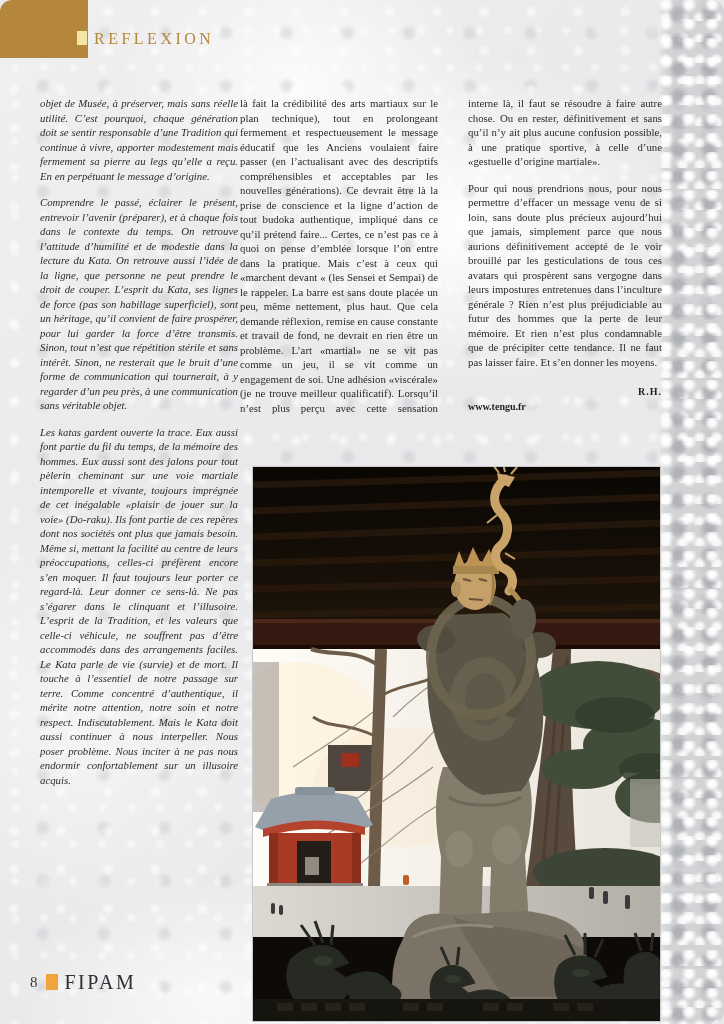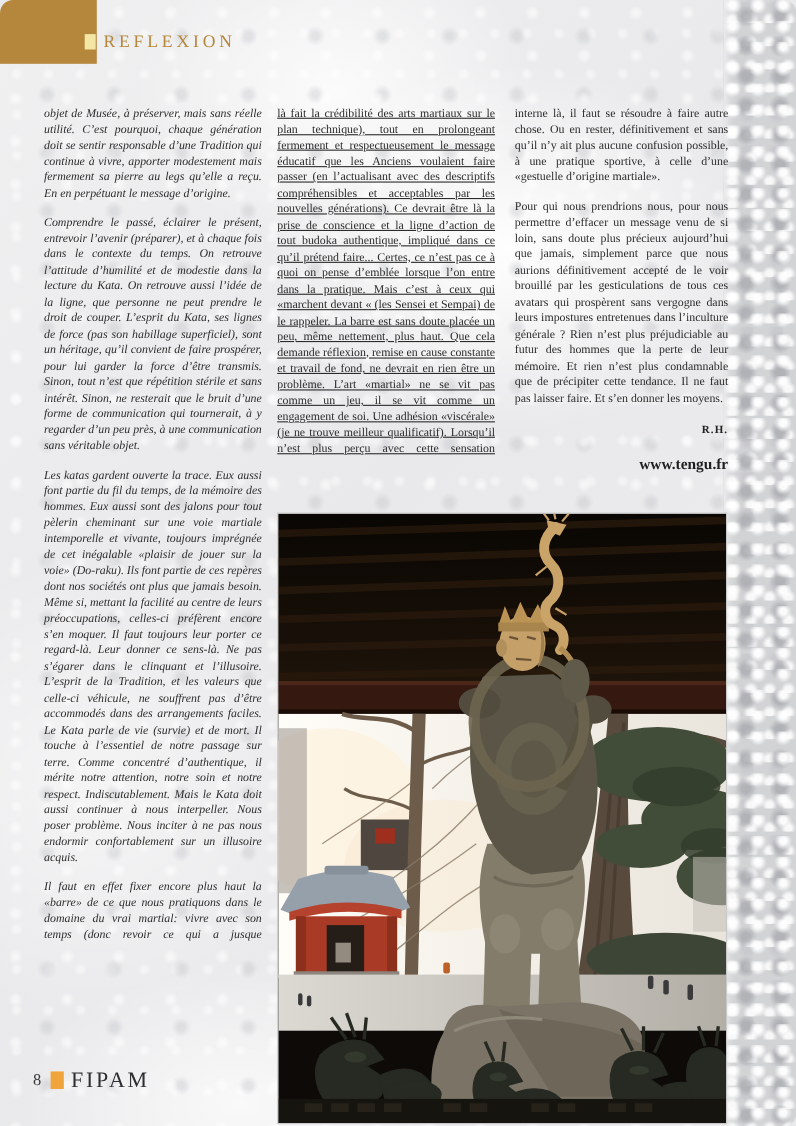--- a/index.html
+++ b/index.html
@@ -51,28 +51,28 @@
     font-size:16px;letter-spacing:3.5px;color:#b5873c;font-weight:400;
   }
   .col{
     position:absolute;top:96px;
     font-size:10.8px;line-height:14.5px;color:#2b2b2b;
     text-align:justify;
   }
   .col p{margin:0 0 12px 0;}
   .col p.cont{text-align-last:justify;}
   #col1{left:40px;width:198px;font-style:italic;}
-  #col2{left:252px;width:198px;text-decoration:underline;}
+  #col2{left:240px;width:198px;}
   #col3{left:468px;width:194px;}
   .sig{
     text-align:right;font-weight:bold;font-size:10px;letter-spacing:1px;
     color:#222;margin-top:16px;
   }
   .site{
-    text-align:right;font-weight:bold;font-size:14px;color:#1e1e1e;margin-top:16px;
+    font-weight:bold;font-size:10px;color:#1e1e1e;margin-top:0;
   }
   .photo{
     position:absolute;left:253px;top:467px;width:407px;height:554px;
     outline:1px solid #c9c9c9;background:#0d0a07;
   }
   .photo svg{display:block;}
   .footer{
     position:absolute;left:30px;top:971px;height:22px;display:flex;align-items:center;
   }
   .page-number{font-size:15px;color:#3a3a3a;}
@@ -87,21 +87,20 @@
   <div class="texture-right"></div>
 
   <div class="header-block"></div>
   <div class="header-accent"></div>
   <div class="section-title">REFLEXION</div>
 
   <div class="col" id="col1">
     <p>objet de Musée, à préserver, mais sans réelle utilité. C’est pourquoi, chaque génération doit se sentir responsable d’une Tradition qui continue à vivre, apporter modestement mais fermement sa pierre au legs qu’elle a reçu. En en perpétuant le message d’origine.</p>
     <p>Comprendre le passé, éclairer le présent, entrevoir l’avenir (préparer), et à chaque fois dans le contexte du temps. On retrouve l’attitude d’humilité et de modestie dans la lecture du Kata. On retrouve aussi l’idée de la ligne, que personne ne peut prendre le droit de couper. L’esprit du Kata, ses lignes de force (pas son habillage superficiel), sont un héritage, qu’il convient de faire prospérer, pour lui garder la force d’être transmis. Sinon, tout n’est que répétition stérile et sans intérêt. Sinon, ne resterait que le bruit d’une forme de communication qui tournerait, à y regarder d’un peu près, à une communication sans véritable objet.</p>
     <p>Les katas gardent ouverte la trace. Eux aussi font partie du fil du temps, de la mémoire des hommes. Eux aussi sont des jalons pour tout pèlerin cheminant sur une voie martiale intemporelle et vivante, toujours imprégnée de cet inégalable «plaisir de jouer sur la voie» (Do-raku). Ils font partie de ces repères dont nos sociétés ont plus que jamais besoin. Même si, mettant la facilité au centre de leurs préoccupations, celles-ci préfèrent encore s’en moquer. Il faut toujours leur porter ce regard-là. Leur donner ce sens-là. Ne pas s’égarer dans le clinquant et l’illusoire. L’esprit de la Tradition, et les valeurs que celle-ci véhicule, ne souffrent pas d’être accommodés dans des arrangements faciles. Le Kata parle de vie (survie) et de mort. Il touche à l’essentiel de notre passage sur terre. Comme concentré d’authentique, il mérite notre attention, notre soin et notre respect. Indiscutablement. Mais le Kata doit aussi continuer à nous interpeller. Nous poser problème. Nous inciter à ne pas nous endormir confortablement sur un illusoire acquis.</p>
-    <p class="cont">Il faut en effet fixer encore plus haut la «barre» de ce que nous pratiquons dans le domaine du vrai martial: vivre avec son temps (donc revoir ce qui a jusque</p>
   </div>
 
   <div class="col" id="col2">
     <p class="cont">là fait la crédibilité des arts martiaux sur le plan technique), tout en prolongeant fermement et respectueusement le message éducatif que les Anciens voulaient faire passer (en l’actualisant avec des descriptifs compréhensibles et acceptables par les nouvelles générations). Ce devrait être là la prise de conscience et la ligne d’action de tout budoka authentique, impliqué dans ce qu’il prétend faire... Certes, ce n’est pas ce à quoi on pense d’emblée lorsque l’on entre dans la pratique. Mais c’est à ceux qui «marchent devant « (les Sensei et Sempai) de le rappeler. La barre est sans doute placée un peu, même nettement, plus haut. Que cela demande réflexion, remise en cause constante et travail de fond, ne devrait en rien être un problème. L’art «martial» ne se vit pas comme un jeu, il se vit comme un engagement de soi. Une adhésion «viscérale» (je ne trouve meilleur qualificatif). Lorsqu’il n’est plus perçu avec cette sensation</p>
   </div>
 
   <div class="col" id="col3">
     <p>interne là, il faut se résoudre à faire autre chose. Ou en rester, définitivement et sans qu’il n’y ait plus aucune confusion possible, à une pratique sportive, à celle d’une «gestuelle d’origine martiale».</p>
     <p>Pour qui nous prendrions nous, pour nous permettre d’effacer un message venu de si loin, sans doute plus précieux aujourd’hui que jamais, simplement parce que nous aurions définitivement accepté de le voir brouillé par les gesticulations de tous ces avatars qui prospèrent sans vergogne dans leurs impostures entretenues dans l’inculture générale ? Rien n’est plus préjudiciable au futur des hommes que la perte de leur mémoire. Et rien n’est plus condamnable que de précipiter cette tendance. Il ne faut pas laisser faire. Et s’en donner les moyens.</p>
     <div class="sig">R.H.</div>

